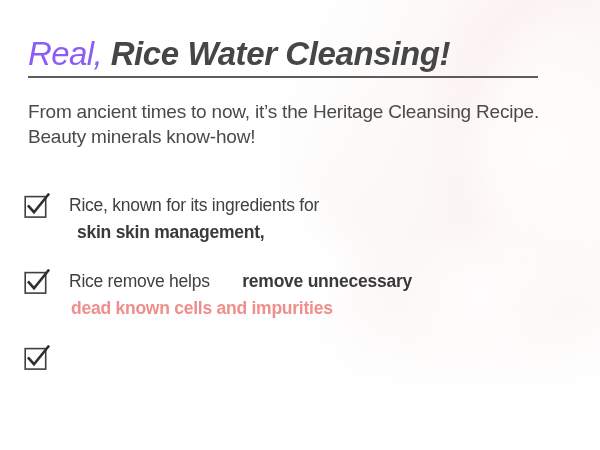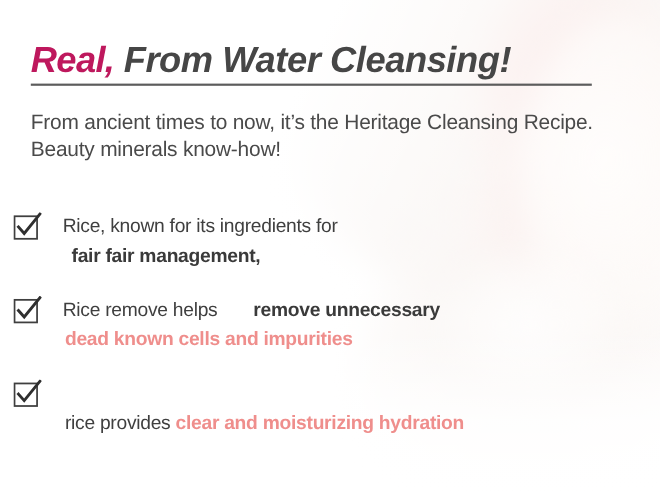--- a/index.html
+++ b/index.html
@@ -120,22 +120,22 @@
     top: 33px;
     width: 545px;
     font-size: 33px;
     line-height: 42px;
     letter-spacing: -0.6px;
     white-space: nowrap;
     color: #4b4b4b;
   }
   .headline .lead {
     font-style: italic;
-    font-weight: 700;
-    color: #be185d;
+    font-weight: 400;
+    color: #8b5cf6;
   }
   .headline .strong {
     font-style: italic;
     font-weight: bold;
     color: #464646;
     letter-spacing: -0.4px;
   }
 
   .headline-rule {
     position: absolute;
@@ -153,21 +153,21 @@
     width: 540px;
     font-size: 19px;
     line-height: 25px;
     color: #4a4a4a;
     letter-spacing: -0.2px;
   }
   .subtitle div { white-space: nowrap; }
 
   .bullets {
     position: absolute;
-    left: 12px;
+    left: 24px;
     top: 192px;
     width: 556px;
   }
 
   .bullet {
     position: relative;
     display: flex;
     align-items: flex-start;
     margin-bottom: 23px;
   }
@@ -206,40 +206,40 @@
     <div class="bg-layer bg-pink"></div>
     <div class="bg-layer bg-pink2"></div>
     <div class="bg-layer bg-rice"></div>
     <div class="bg-layer bg-rice2"></div>
     <div class="bg-veil"></div>
     <div class="bg-veil-bottom"></div>
   </div>
 
   <div class="content">
 
-    <div class="headline"><span class="lead">Real,</span> <span class="strong">From Water Cleansing!</span></div>
+    <div class="headline"><span class="lead">Real,</span> <span class="strong">Rice Water Cleansing!</span></div>
     <div class="headline-rule"></div>
 
     <div class="subtitle">
       <div>From ancient times to now, it’s the Heritage Cleansing Recipe.</div>
       <div>Beauty minerals know-how!</div>
     </div>
 
     <div class="bullets">
 
       <div class="bullet">
         <span class="checkbox">
           <svg width="26" height="26" viewBox="0 0 26 26">
             <rect x="1.2" y="3.6" width="20.5" height="20.5" fill="none" stroke="#3f3f3f" stroke-width="1.6"></rect>
             <path d="M4.8 13.3 L10 19.2 L24.3 1.6" fill="none" stroke="#2f2f2f" stroke-width="2.6" stroke-linecap="square"></path>
           </svg>
         </span>
         <span class="bullet-text">
           <span class="line">Rice, known for its ingredients for</span><br>
-          <span class="line l2 b">fair fair management,</span>
+          <span class="line l2 b">skin skin management,</span>
         </span>
       </div>
 
       <div class="bullet">
         <span class="checkbox">
           <svg width="26" height="26" viewBox="0 0 26 26">
             <rect x="1.2" y="3.6" width="20.5" height="20.5" fill="none" stroke="#3f3f3f" stroke-width="1.6"></rect>
             <path d="M4.8 13.3 L10 19.2 L24.3 1.6" fill="none" stroke="#2f2f2f" stroke-width="2.6" stroke-linecap="square"></path>
           </svg>
         </span>
@@ -251,19 +251,18 @@
 
       <div class="bullet">
         <span class="checkbox">
           <svg width="26" height="26" viewBox="0 0 26 26">
             <rect x="1.2" y="3.6" width="20.5" height="20.5" fill="none" stroke="#3f3f3f" stroke-width="1.6"></rect>
             <path d="M4.8 13.3 L10 19.2 L24.3 1.6" fill="none" stroke="#2f2f2f" stroke-width="2.6" stroke-linecap="square"></path>
           </svg>
         </span>
         <span class="bullet-text">
           <br>
-          <span class="line l2-flat"><span>rice provides </span><span class="pink">clear and moisturizing hydration</span></span>
         </span>
       </div>
 
     </div>
   </div>
 </div>
 
 </body></html>

